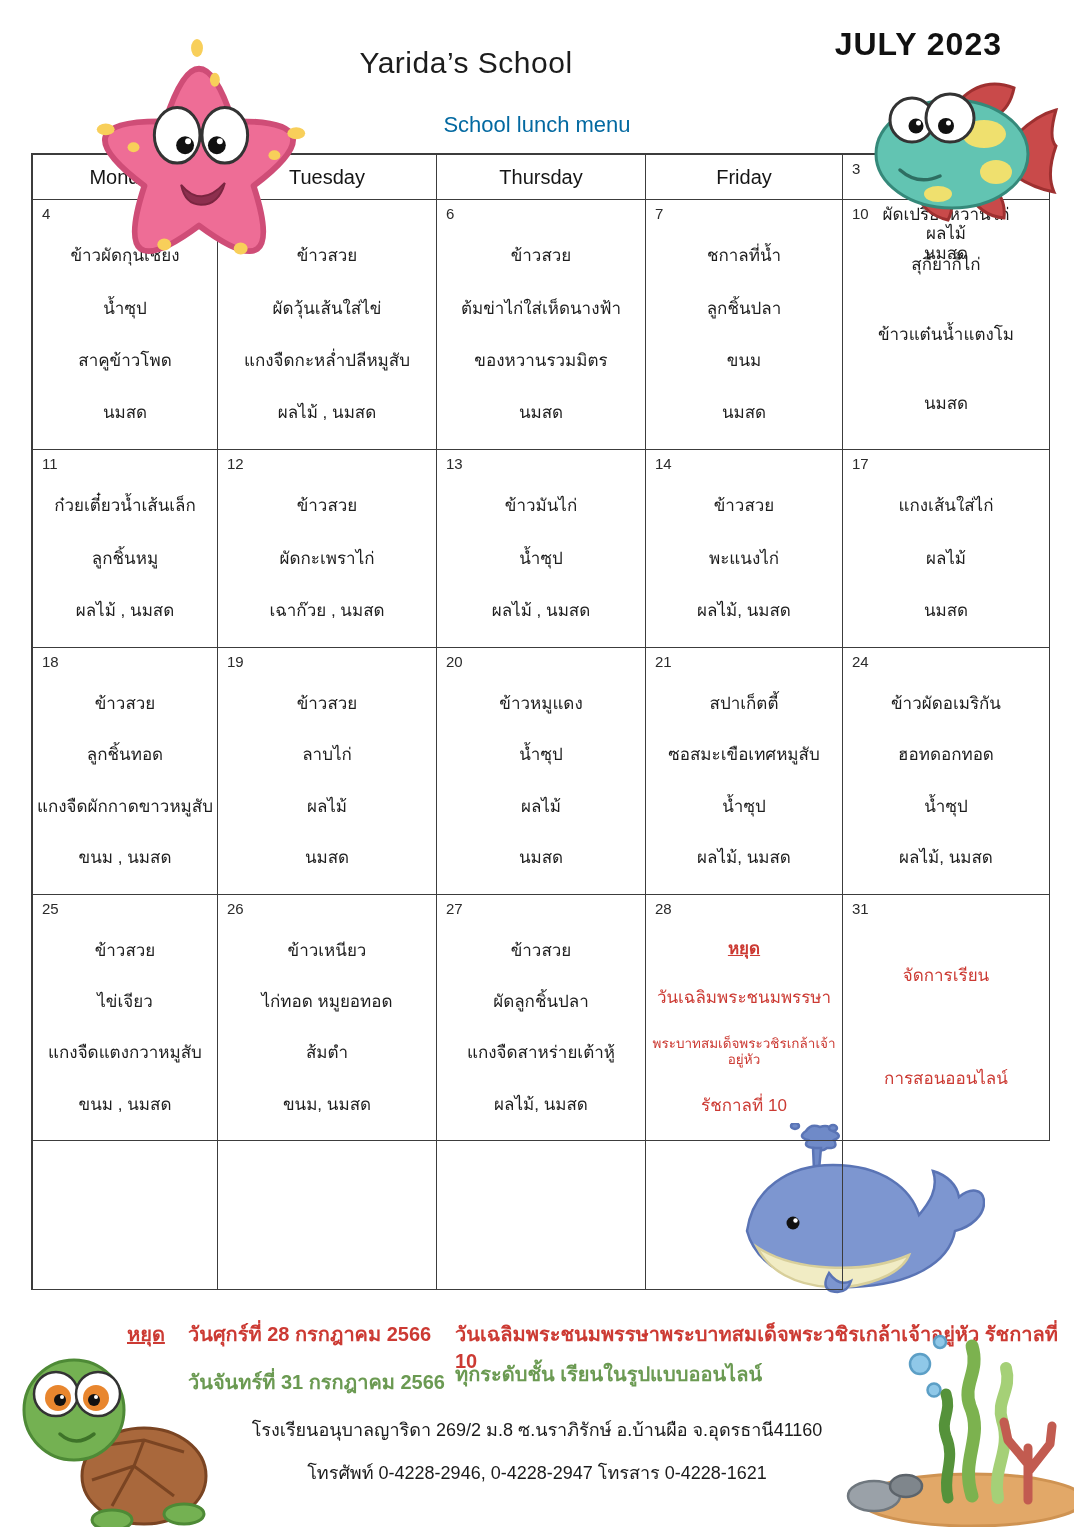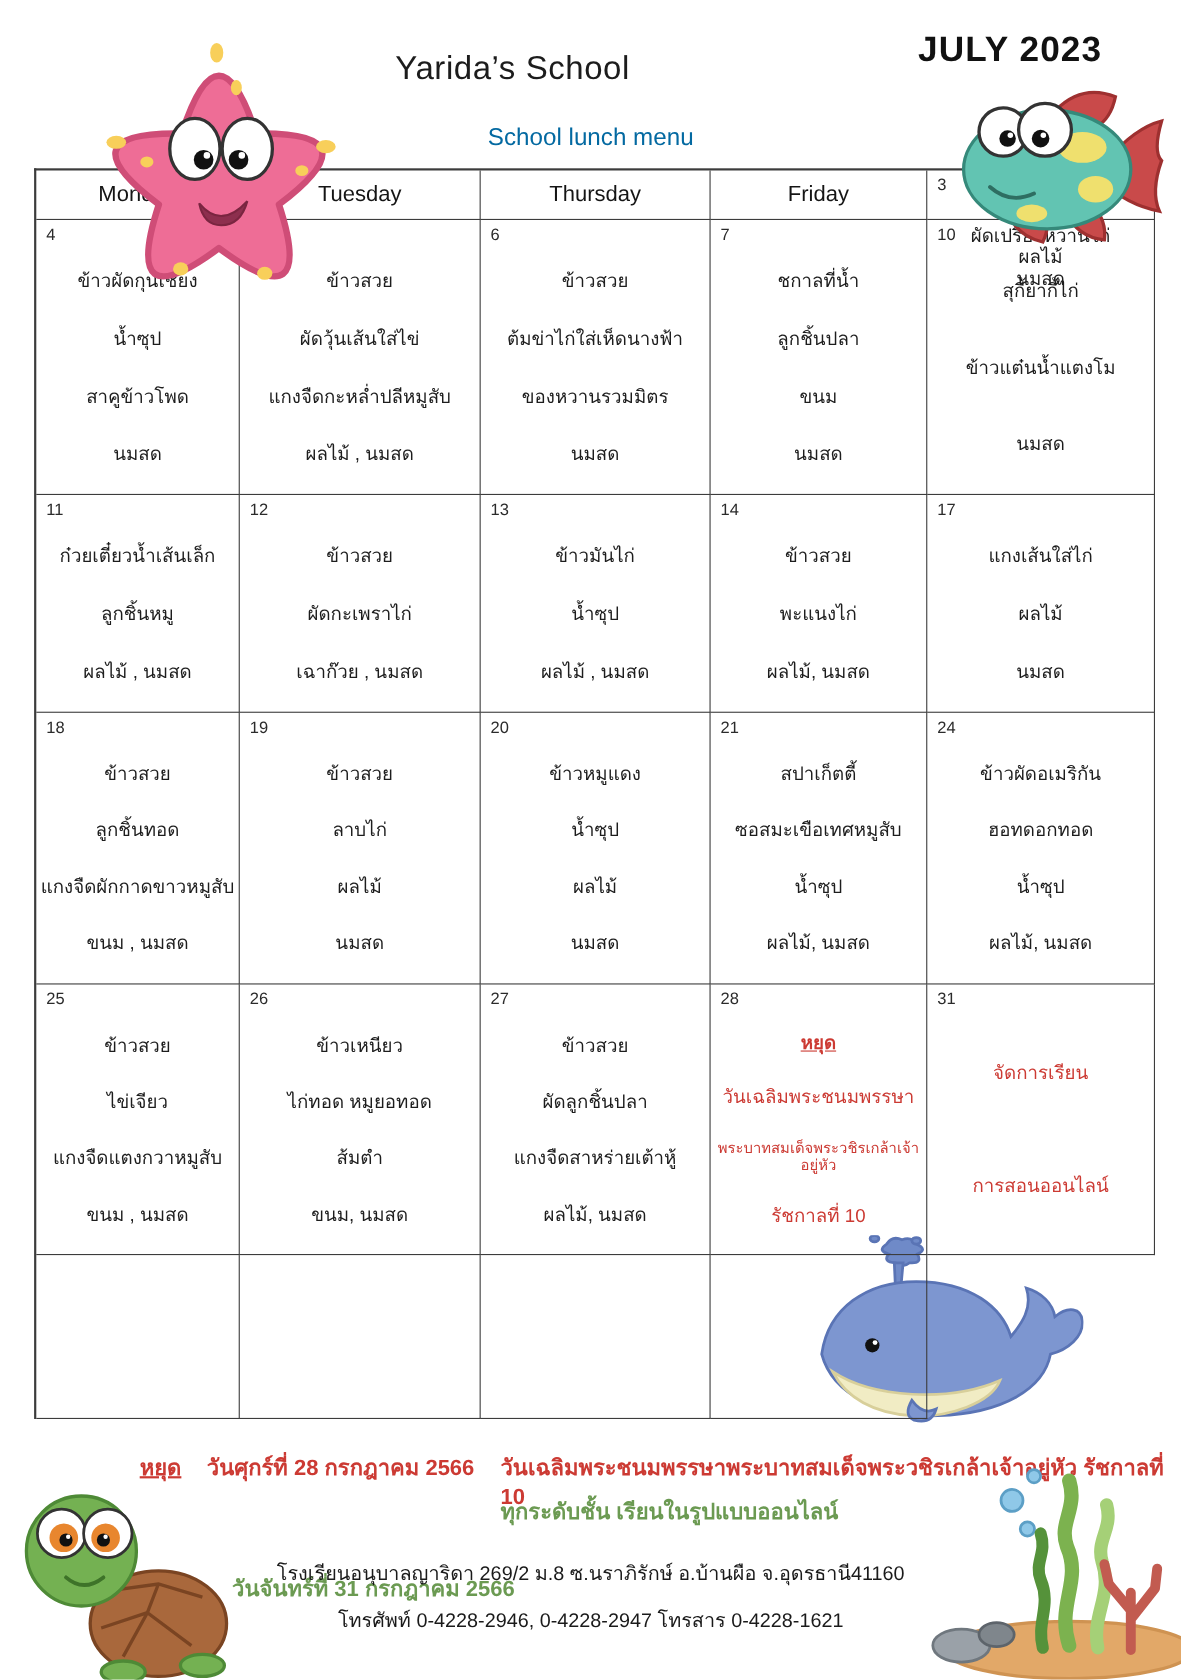--- a/index.html
+++ b/index.html
@@ -329,18 +329,18 @@
     <path d="M176 170 C170 140 190 122 180 92 C174 72 190 62 184 40" fill="none" stroke="#a5d077" stroke-width="12" stroke-linecap="round"></path>
     <path d="M126 170 C120 146 134 132 124 108 C118 92 130 84 124 66" fill="none" stroke="#55923a" stroke-width="11" stroke-linecap="round"></path>
     <path d="M206 172 L206 120 M206 144 L228 116 M206 136 L186 112 M228 116 L230 98 M186 112 L182 94" fill="none" stroke="#c25b50" stroke-width="9" stroke-linecap="round"></path>
     <ellipse cx="52" cy="168" rx="26" ry="15" fill="#9aa1a8" stroke="#6f777e" stroke-width="2.5"></ellipse>
     <ellipse cx="84" cy="158" rx="16" ry="11" fill="#7f868c" stroke="#5d646b" stroke-width="2.5"></ellipse>
   </svg>
 
   <div class="foot red-txt holiday-word" style="left:127px; top:1318px;">หยุด</div>
   <div class="foot red-txt" style="left:188px; top:1318px;">วันศุกร์ที่ 28 กรกฎาคม 2566</div>
   <div class="foot red-txt" style="left:455px; top:1318px;">วันเฉลิมพระชนมพรรษาพระบาทสมเด็จพระวชิรเกล้าเจ้าอยู่หัว รัชกาลที่ 10</div>
-  <div class="foot green-txt" style="left:188px; top:1428px;margin-left:23px;">วันจันทร์ที่ 31 กรกฎาคม 2566</div>
+  <div class="foot green-txt" style="left:188px; top:1366px;">วันจันทร์ที่ 31 กรกฎาคม 2566</div>
   <div class="foot green-txt" style="left:455px; top:1358px;">ทุกระดับชั้น เรียนในรูปแบบออนไลน์</div>
   <div class="addr" style="top:1415px;">โรงเรียนอนุบาลญาริดา 269/2 ม.8 ซ.นราภิรักษ์ อ.บ้านผือ จ.อุดรธานี41160</div>
   <div class="addr" style="top:1458px;">โทรศัพท์ 0-4228-2946, 0-4228-2947   โทรสาร 0-4228-1621</div>
 
 </div>
 
 </body></html>

